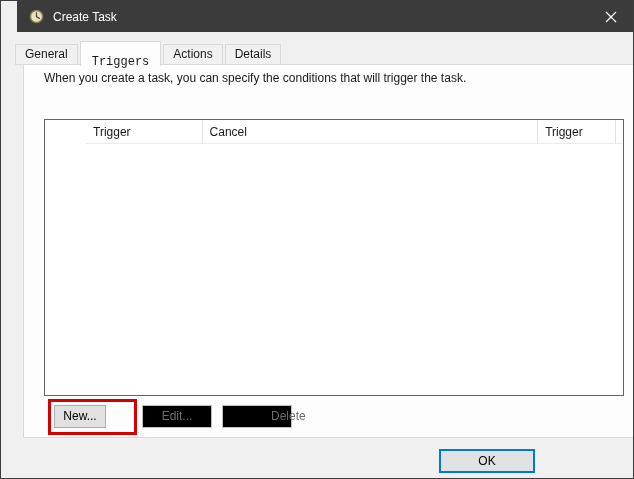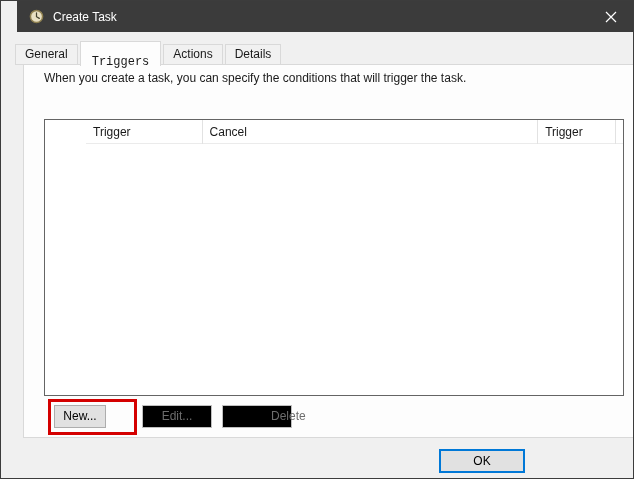--- a/index.html
+++ b/index.html
@@ -130,21 +130,21 @@
     left: 24px; top: 334px;
     width: 89px; height: 36px;
     border: 3px solid #d40000;
     pointer-events: none;
     z-index: 4;
   }
   
   .btn-ok {
     position: absolute;
     left: 438px; top: 448px;
-    width: 86px; height: 24px;
+    width: 96px; height: 24px;
     background: #e1e1e1;
     border: 2px solid #0078d7;
     font-family: inherit; font-size: 12px;
     line-height: 20px; text-align: center;
   }
   .btn-cancel {
     position: absolute;
     left: 540px; top: 448px;
     width: 78px; height: 24px;
     background: #e1e1e1;

